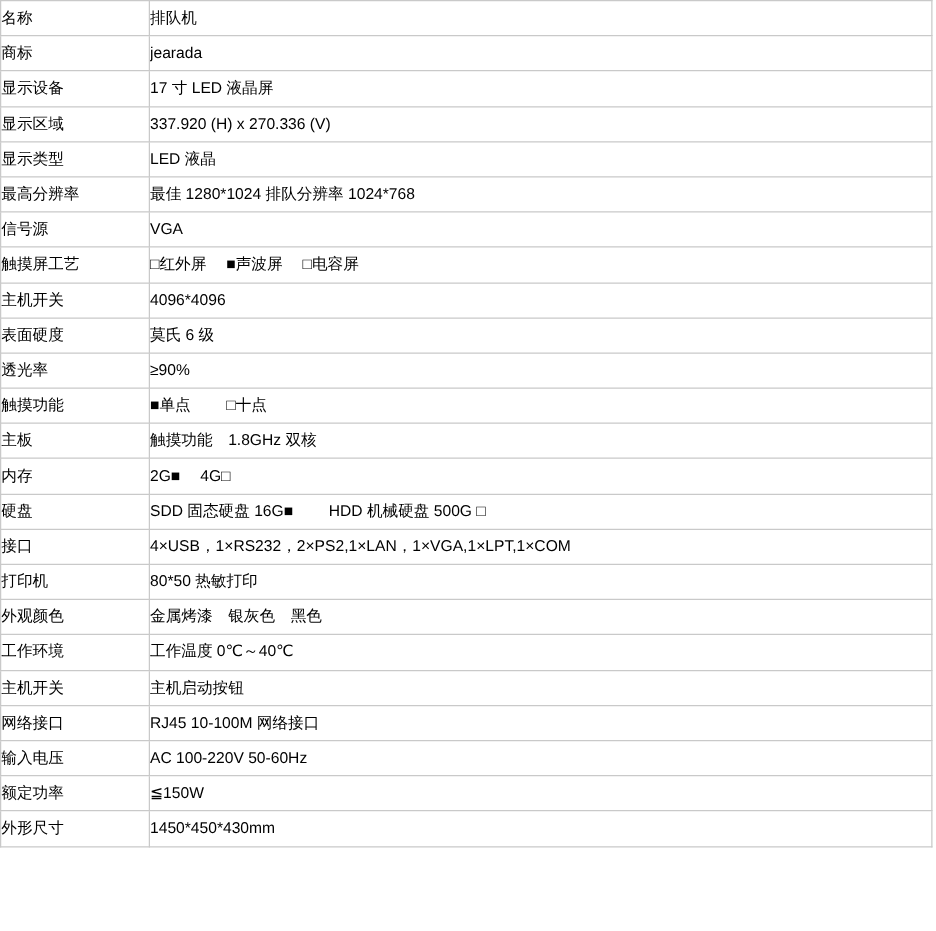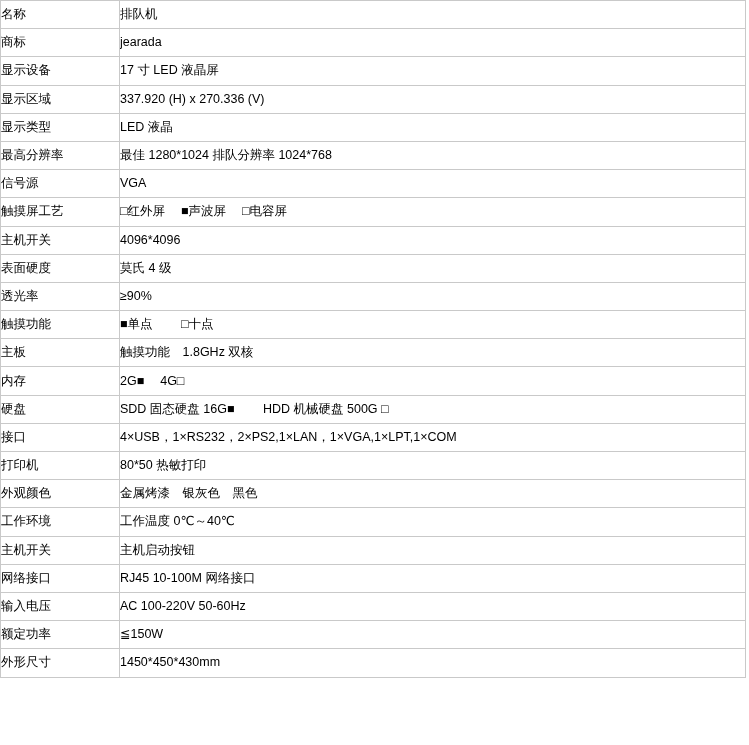--- a/index.html
+++ b/index.html
@@ -74,21 +74,21 @@
       <tr>
         <td class="label">触摸屏工艺</td>
         <td class="value">□红外屏　 ■声波屏　 □电容屏</td>
       </tr>
       <tr>
         <td class="label">主机开关</td>
         <td class="value">4096*4096</td>
       </tr>
       <tr>
         <td class="label">表面硬度</td>
-        <td class="value">莫氏 4 级</td>
+        <td class="value">莫氏 6 级</td>
       </tr>
       <tr>
         <td class="label">透光率</td>
         <td class="value">≥90%</td>
       </tr>
       <tr>
         <td class="label">触摸功能</td>
         <td class="value">■单点　　 □十点</td>
       </tr>
       <tr>

